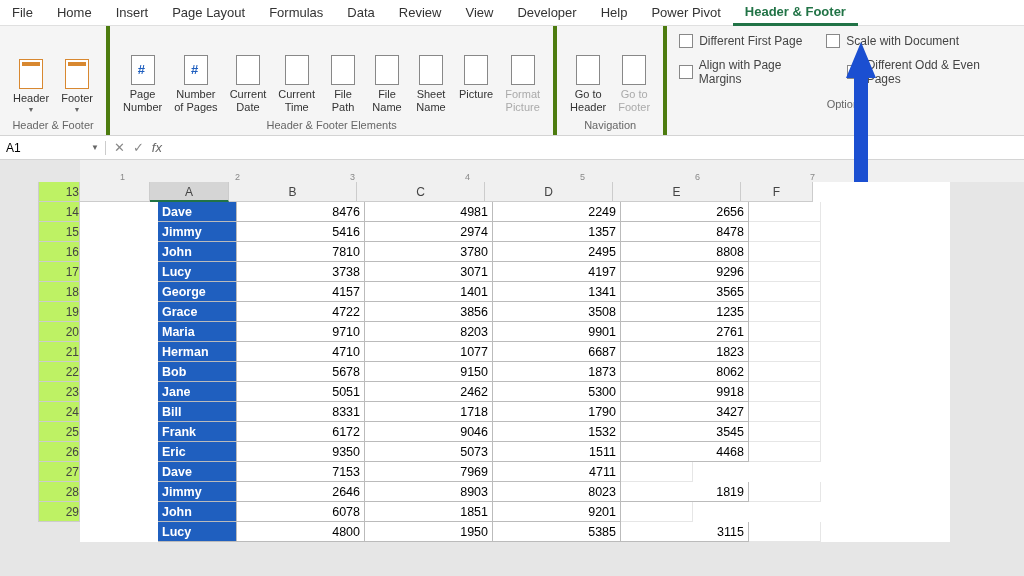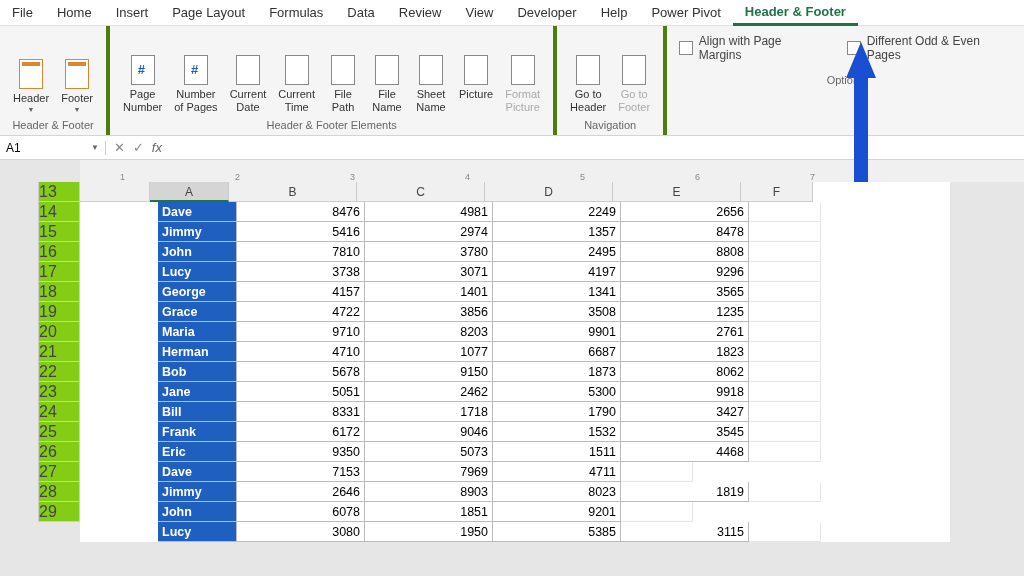--- a/index.html
+++ b/index.html
@@ -33,21 +33,21 @@
 .sheet-area { position: relative; background: #e6e6e6; height: 416px; overflow: hidden; }
 .ruler { position: absolute; top: 0; left: 80px; right: 0; height: 22px; background: #f0f0f0; font-size: 9px; color: #888; display: flex; align-items: center; }
 .ruler-mark { position: absolute; top: 12px; }
 
 .paper { position: absolute; top: 22px; left: 80px; width: 870px; background: #fff; }
 .col-headers { display: flex; height: 20px; font-size: 12px; color: #444; }
 .col-headers .rowh { width: 70px; background: #f0f0f0; border-right: 1px solid #ccc; border-bottom: 1px solid #ccc; }
 .col-headers .ch { border-right: 1px solid #ccc; border-bottom: 1px solid #ccc; background: #f0f0f0; text-align: center; line-height: 20px; }
 .col-headers .ch.sel { background: #d5d5d5; border-bottom: 2px solid #217346; }
 .row-headers { position: absolute; top: 22px; left: 38px; width: 42px; }
-.rh { height: 20px; background: #84cc16; border: 1px solid #ccc; border-top: none; text-align: left; font-size: 16px; color: #444; line-height: 20px; }
+.rh { height: 20px; background: #bef264; border: 1px solid #ccc; border-top: none; text-align: right; font-size: 12px; color: #444; line-height: 20px; }
 
 .grid-rows { }
 .grow { display: flex; height: 20px; margin-left: 8px; }
 .grow .pad { width: 70px; }
 .cell { border-right: 1px solid #bbb; border-bottom: 1px solid #bbb; font-size: 12.5px; padding: 0 4px; line-height: 20px; overflow: hidden; white-space: nowrap; }
 .cell.name { background: #1f5fbf; color: #fff; font-weight: 600; }
 .cell.num { text-align: right; }
 .cell.empty { border-right: 1px solid #e6e6e6; border-bottom: 1px solid #e6e6e6; background: #fff; }
 
 .colA { width: 79px; background: #e9e9e9; }
@@ -173,20 +173,30 @@
         <div class="btn-large disabled">
           <div class="icon-box">
             <div class="icon-doc"></div>
           </div>
           <div>Go to<br>Footer</div>
         </div>
       </div>
       <div class="group-label">Navigation</div>
     </div>
     <div class="opts-group" id="opts-group">
+    <div class="opts-row" id="opts-row-0">
+        <div class="chk">
+          <div class="chk-box"></div>
+          <span>Different First Page</span>
+        </div>
+        <div class="chk">
+          <div class="chk-box"></div>
+          <span>Scale with Document</span>
+        </div>
+      </div>
     <div class="opts-row" id="opts-row-1">
         <div class="chk">
           <div class="chk-box"></div>
           <span>Align with Page Margins</span>
         </div>
         <div class="chk">
           <div class="chk-box"></div>
           <span>Different Odd &amp; Even Pages</span>
         </div>
       </div>
@@ -384,21 +394,21 @@
           <div class="pad"></div>
           <div class="cell name colA">John</div>
           <div class="cell num colB">6078</div>
           <div class="cell num colC">1851</div>
           <div class="cell num colD">9201</div>
           <div class="cell empty colF"></div>
         </div>
         <div class="grow">
           <div class="pad"></div>
           <div class="cell name colA">Lucy</div>
-          <div class="cell num colB">3080</div>
+          <div class="cell num colB">4800</div>
           <div class="cell num colC">1950</div>
           <div class="cell num colD">5385</div>
           <div class="cell num colE">3115</div>
           <div class="cell empty colF"></div>
         </div>
       </div>
   </div>
 </div>
 
 <div class="big-arrow">

